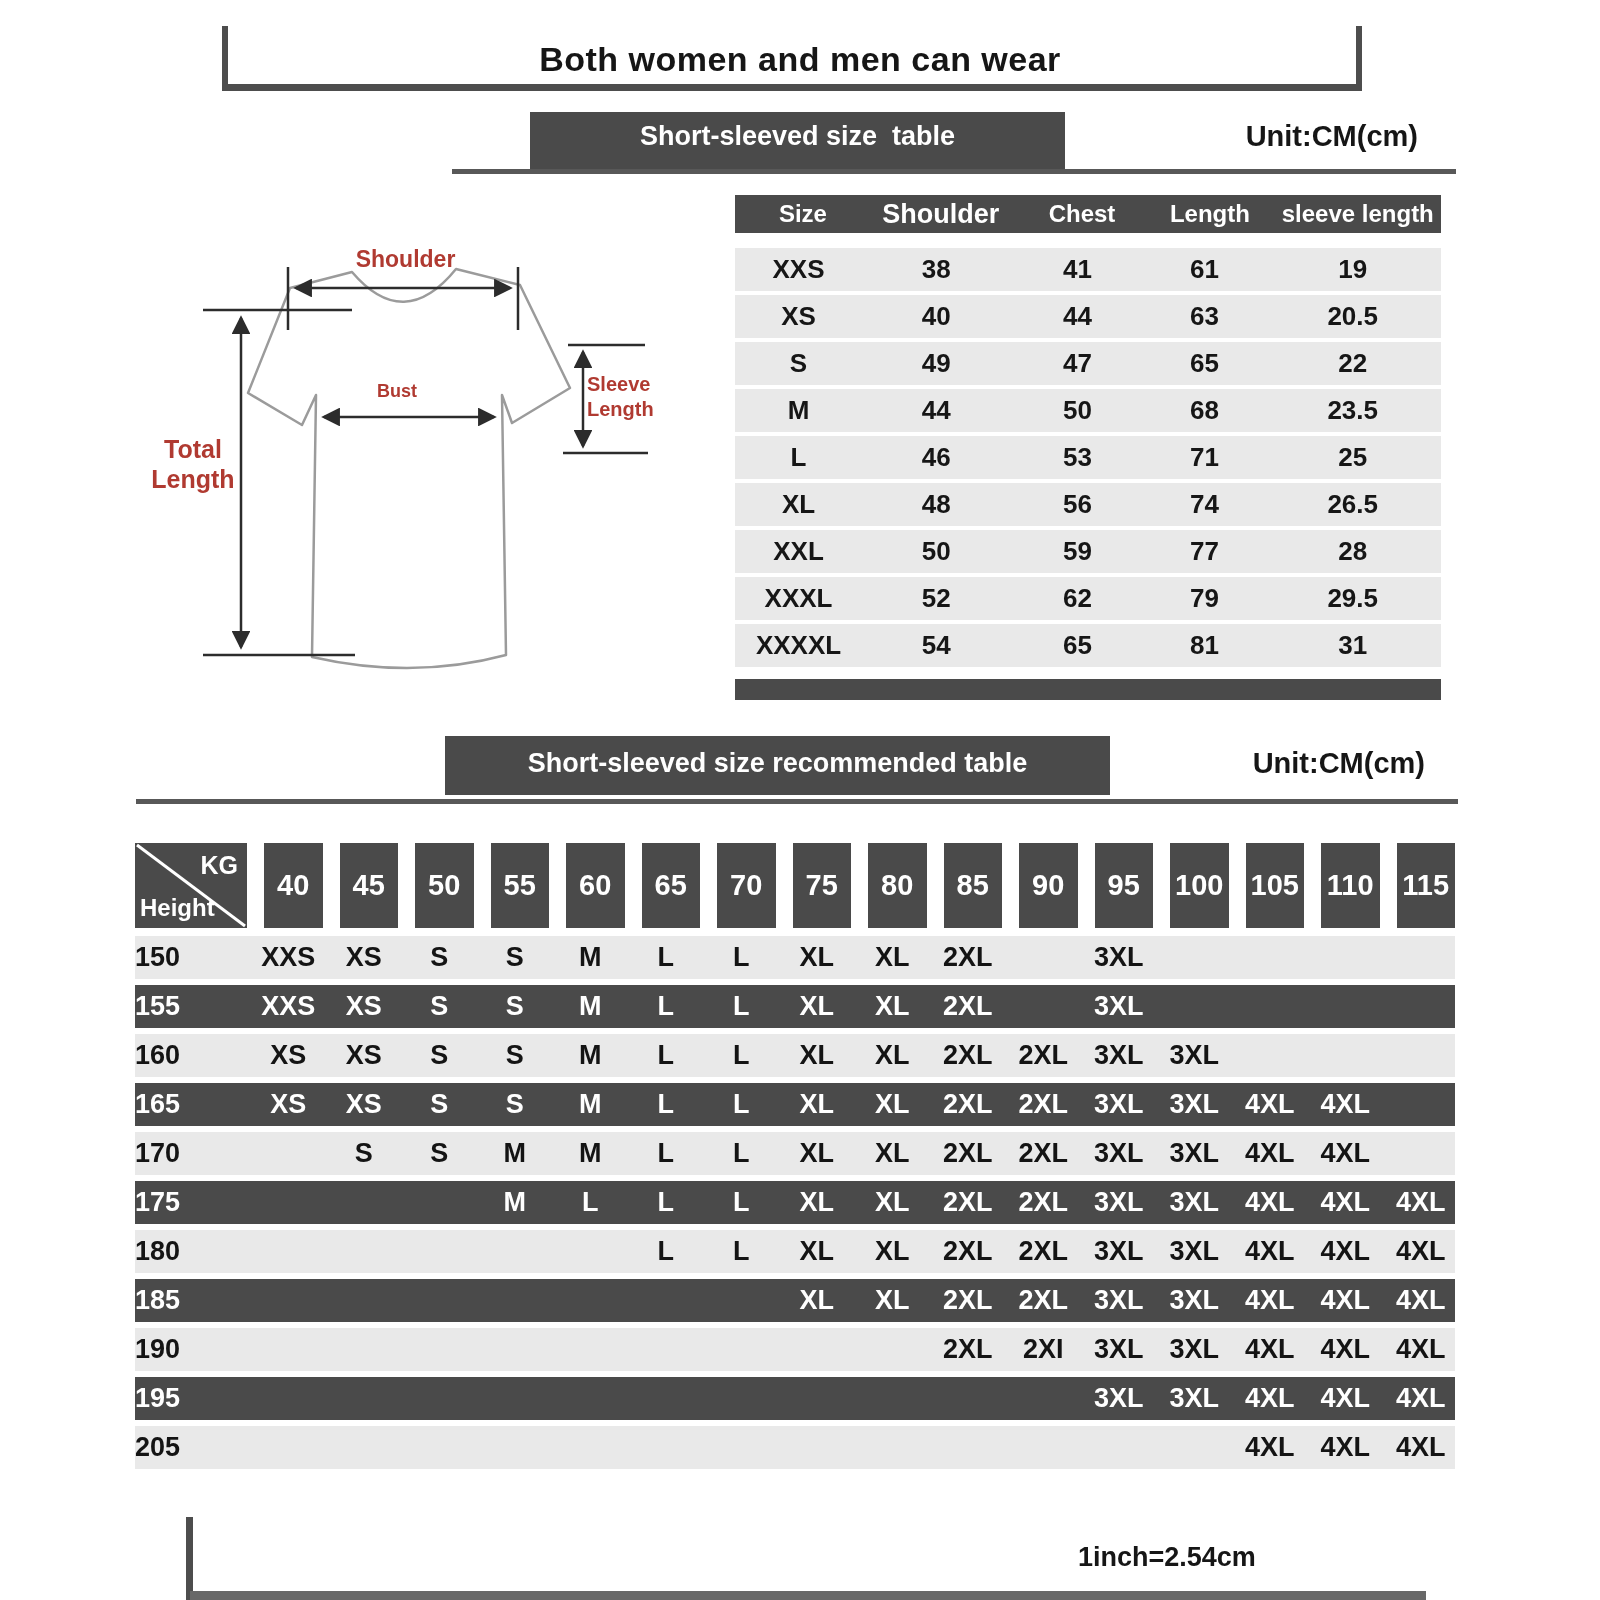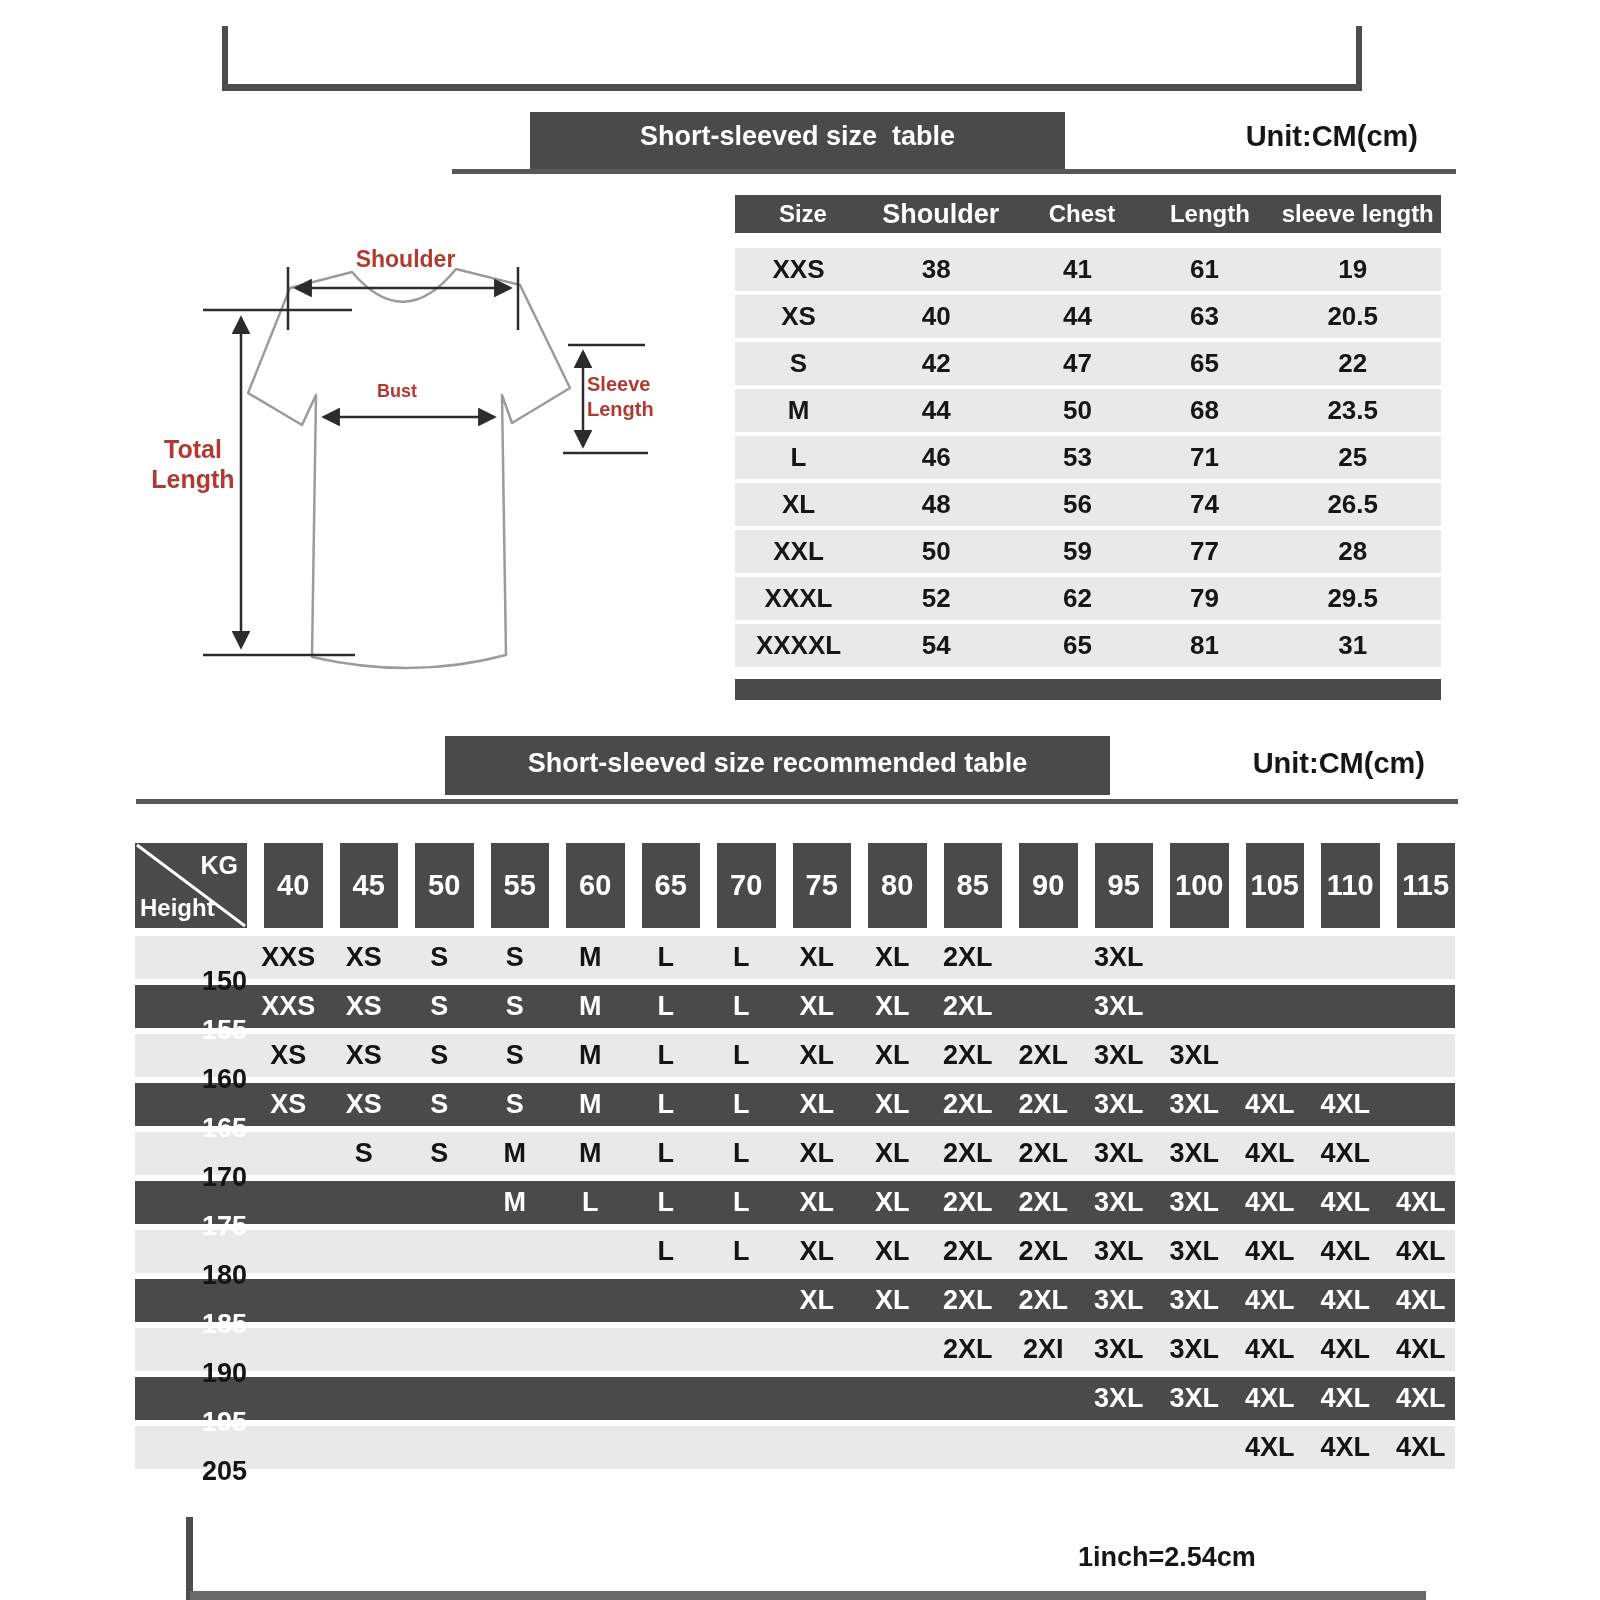--- a/index.html
+++ b/index.html
@@ -43,33 +43,34 @@
   
   .rec-table { position:absolute; left:135px; top:843px; width:1320px; }
   .rec-header { display:flex; gap:17px; height:85px; margin-bottom:8px; }
   .rec-corner { flex:0 0 112px; position:relative; background:var(--dark,#4a4a4a); color:#fff; }
   .corner-kg { position:absolute; top:8px; right:9px; font-size:25px; }
   .corner-height { position:absolute; bottom:6px; left:5px; font-size:24px; }
   .rec-box { flex:1; background:var(--dark,#4a4a4a); color:#fff; text-align:center; line-height:85px; font-size:29px; }
   .rec-row { display:flex; gap:7px; height:43px; line-height:43px; margin-bottom:6px; font-size:27px; }
   .rec-row.light { background:var(--lightrow,#e9e9e9); color:#141414; }
   .rec-row.dark  { background:var(--dark,#4a4a4a);  color:#ffffff; }
-  .rec-hcell { flex:0 0 112px; text-align:right;margin-top:24px; }
+  .rec-hcell { flex:0 0 112px; text-align:left; }
   .rec-cell { flex:1; text-align:center; }
   
   .foot-bracket { position:absolute; left:186px; top:1517px; width:7px; height:83px; background:#4d4d4d; }
   .foot-note { position:absolute; left:216px; top:1540px; font-size:28px; white-space:pre; }
   .foot-conv { position:absolute; left:1078px; top:1542px; font-size:27px; }
   .foot-bar { position:absolute; left:190px; top:1591px; width:1236px; height:9px; background:#686868; }
 </style>
 </head>
 <body>
 
 <div class="page">
 
+  <div class="title2">Both women and men can wear</div>
   <div class="title-bracket"></div>
 
   <div class="banner b1">Short-sleeved size  table</div>
   <div class="unit u1">Unit:CM(cm)</div>
   <div class="rule r1"></div>
 
   <div class="diagram">
     <svg width="580" height="460" viewBox="0 0 580 460">
       <defs>
         <marker id="ah" viewBox="0 0 10 10" refX="8.5" refY="5" markerWidth="7.5" markerHeight="7.5" orient="auto-start-reverse">
@@ -122,21 +123,21 @@
         </div>
         <div class="st-row">
           <div class="st-cell c0">XS</div>
           <div class="st-cell c1">40</div>
           <div class="st-cell c2">44</div>
           <div class="st-cell c3">63</div>
           <div class="st-cell c4">20.5</div>
         </div>
         <div class="st-row">
           <div class="st-cell c0">S</div>
-          <div class="st-cell c1">42</div>
+          <div class="st-cell c1">49</div>
           <div class="st-cell c2">47</div>
           <div class="st-cell c3">65</div>
           <div class="st-cell c4">22</div>
         </div>
         <div class="st-row">
           <div class="st-cell c0">M</div>
           <div class="st-cell c1">44</div>
           <div class="st-cell c2">50</div>
           <div class="st-cell c3">68</div>
           <div class="st-cell c4">23.5</div>

